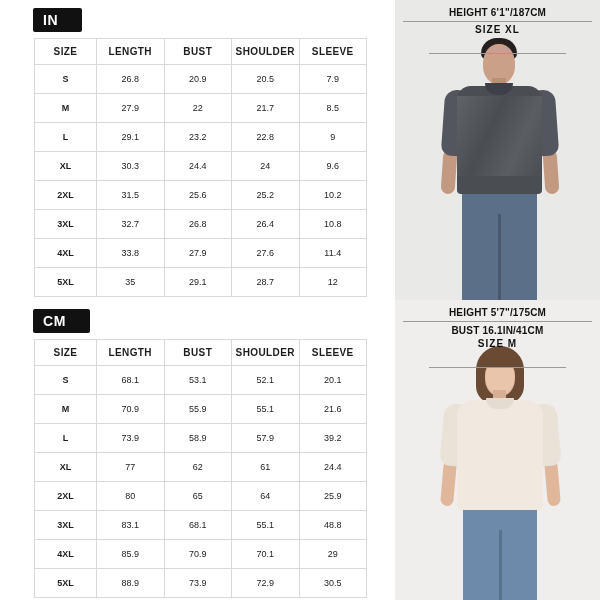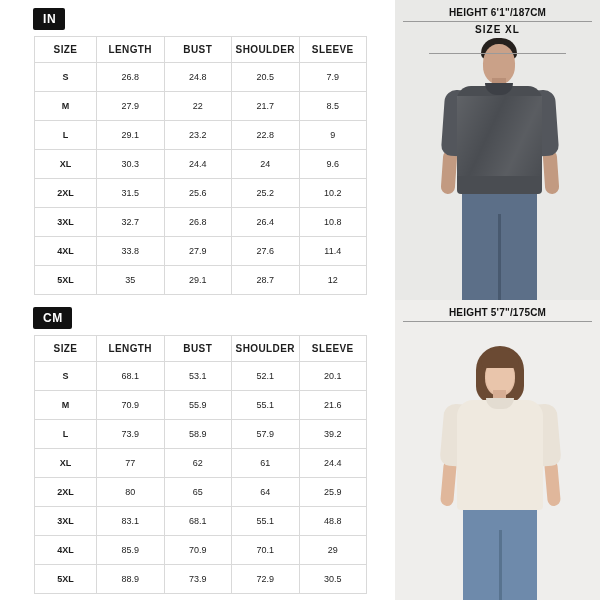--- a/index.html
+++ b/index.html
@@ -27,24 +27,24 @@
     top: 0;
     width: 390px;
     height: 600px;
     padding: 8px 10px 6px 34px;
   }
 
   .unit-badge {
     display: inline-block;
     background: #111111;
     color: #ffffff;
-    font-size: 12px;
+    font-size: 14px;
     font-weight: bold;
     letter-spacing: 0.6px;
-    padding: 4px 9px 4px 10px;
+    padding: 4px 24px 4px 10px;
     border-radius: 2px;
     margin-left: -1px;
   }
 
   table.size-table {
     border-collapse: collapse;
     width: 332px;
     margin-top: 6px;
     table-layout: fixed;
   }
@@ -270,21 +270,21 @@
             <th>LENGTH</th>
             <th>BUST</th>
             <th>SHOULDER</th>
             <th>SLEEVE</th>
           </tr>
         </thead>
         <tbody>
           <tr>
             <td>S</td>
             <td>26.8</td>
-            <td>24.8</td>
+            <td>20.9</td>
             <td>20.5</td>
             <td>7.9</td>
           </tr>
           <tr>
             <td>M</td>
             <td>27.9</td>
             <td>22</td>
             <td>21.7</td>
             <td>8.5</td>
           </tr>
@@ -451,16 +451,18 @@
         <div class="fig m2-arm-l"></div>
         <div class="fig m2-arm-r"></div>
         <div class="fig m2-jeans"></div>
         <div class="fig m2-jeans-split"></div>
         <div class="fig m2-sleeve-l"></div>
         <div class="fig m2-sleeve-r"></div>
         <div class="fig m2-shirt"></div>
       </div>
       <div class="caption">
         <div class="line rule">HEIGHT  5'7"/175CM</div>
+        <div class="line">BUST  16.1IN/41CM</div>
+        <div class="size-line">SIZE  M</div>
       </div>
     </div>
   </div>
 </div>
 
 </body></html>

